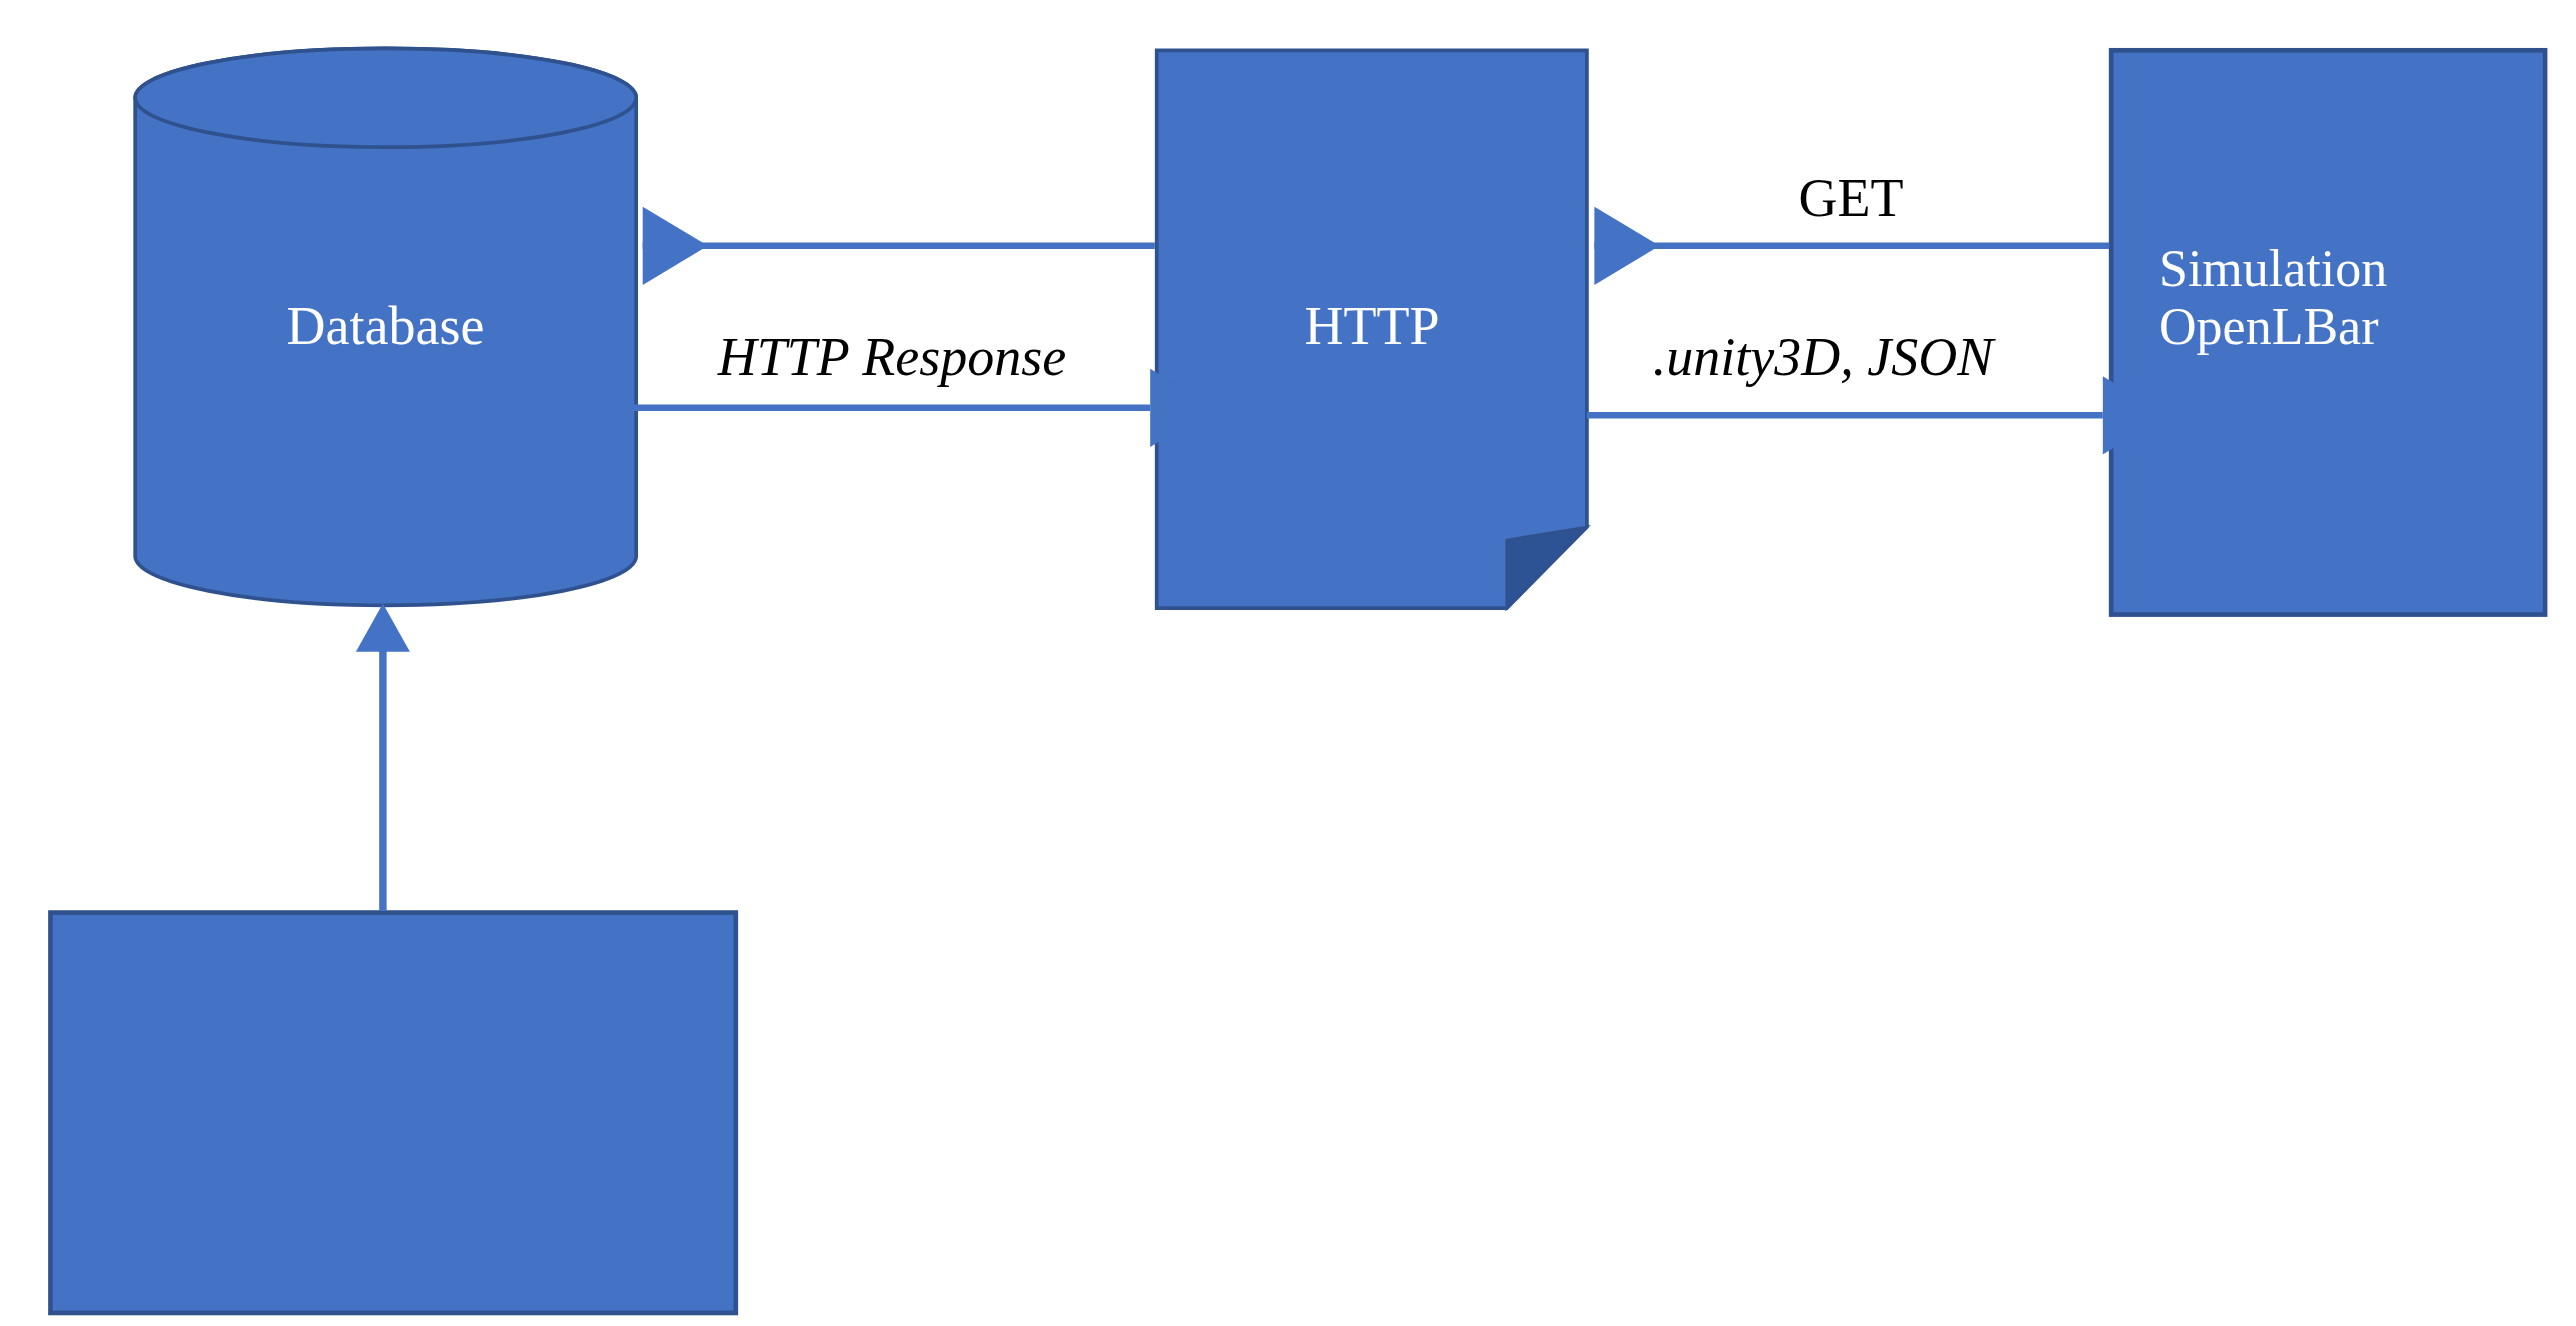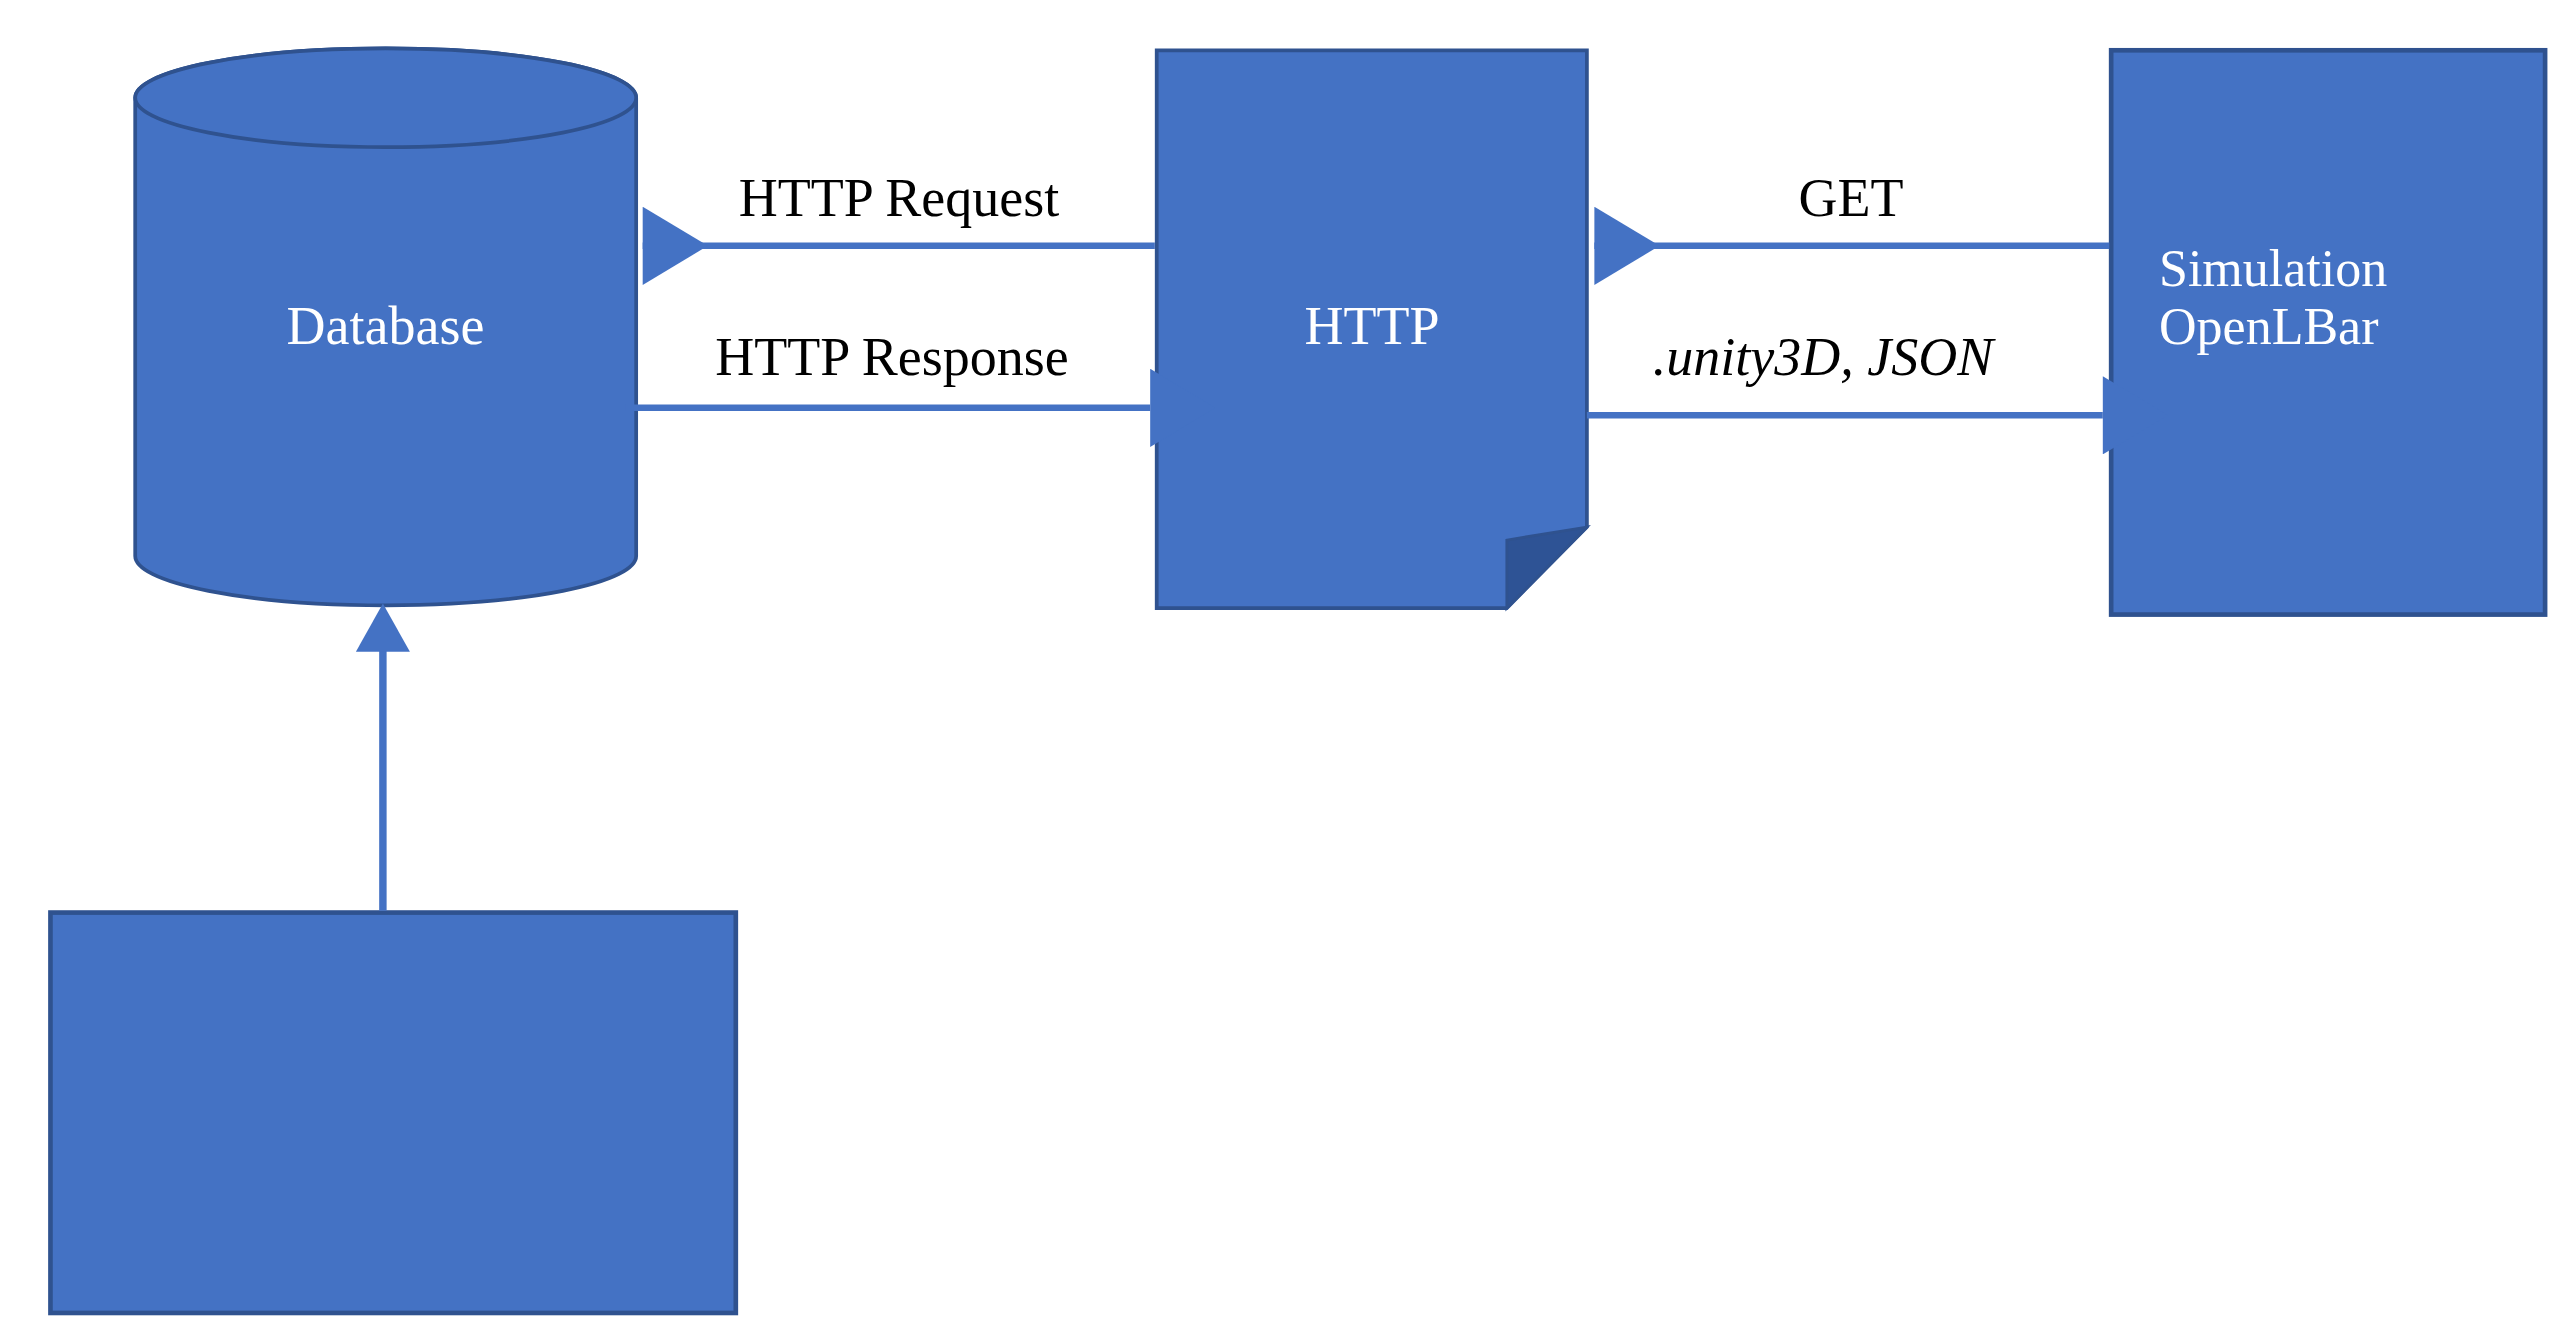--- a/index.html
+++ b/index.html
@@ -116,22 +116,21 @@
   </svg>
 
   <div class="node-label label-center" style="left:135px; top:296px; width:501px;">Database</div>
 
   <div class="node-label label-center" style="left:1157px; top:296px; width:430px;">HTTP</div>
 
   <div class="node-label label-left" style="left:2159px; top:240px; width:400px; font-size:52px;">Simulation
 OpenLBar</div>
 
 
-  <div class="edge-label label-center" style="left:643px; top:169px; width:512px;">HTTP Request</div>
 
-  <div class="edge-label label-center" style="left:631px; top:328px; width:522px;">HTTP Response</div>
+  <div class="edge-label label-center" style="left:631px; top:328px; width:522px;font-style:italic;">HTTP Response</div>
 
   <div class="edge-label label-center" style="left:1594px; top:169px; width:514px;">GET</div>
 
   <div class="edge-label label-center" style="left:1589px; top:328px; width:468px;font-style:italic;">.unity3D, JSON</div>
 
 </div>
 
 
 </body></html>

